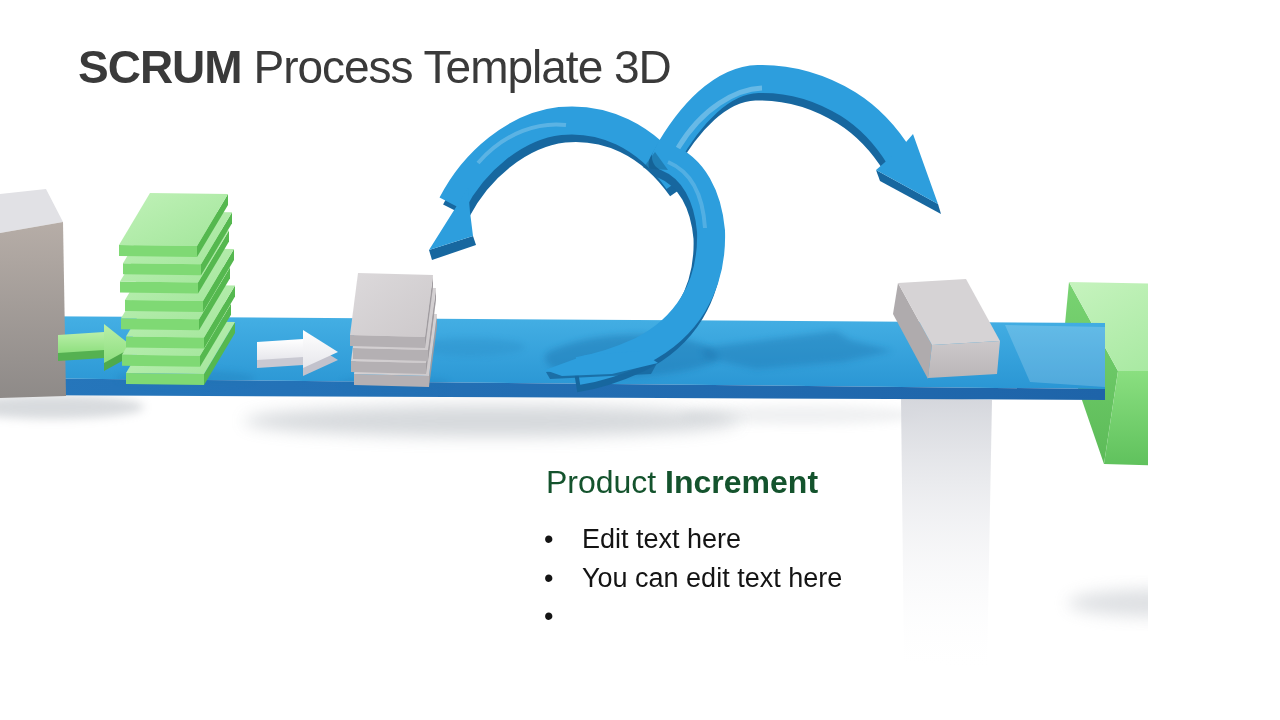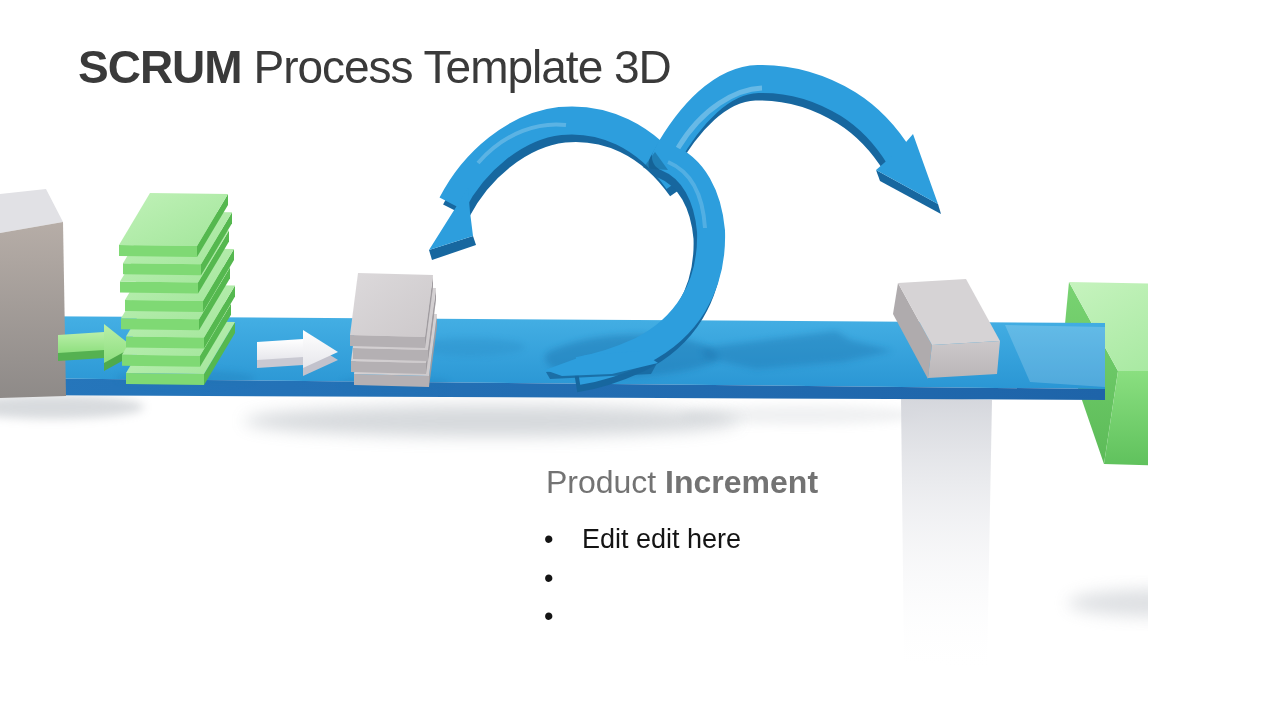--- a/index.html
+++ b/index.html
@@ -3,21 +3,21 @@
 <meta charset="utf-8">
 <style>
   html,body{margin:0;padding:0;background:#ffffff;}
   .slide{position:relative;width:1148px;height:720px;background:#ffffff;overflow:hidden;
          font-family:"Liberation Sans",sans-serif;}
   .slide svg{position:absolute;left:0;top:0;}
   .title{position:absolute;left:78px;top:42px;font-size:46px;line-height:1.1;
          color:#3a3a3a;letter-spacing:-1px;white-space:nowrap;}
   .title .b{font-weight:700;}
   .caption{position:absolute;left:682px;top:464px;transform:translateX(-50%);
-           font-size:32px;color:#737373;white-space:nowrap;}
+           font-size:32px;color:#14532d;white-space:nowrap;}
   .caption .b{font-weight:700;}
   .bullets{position:absolute;left:544px;top:520px;margin:0;padding:0;list-style:none;
            font-size:27px;line-height:38.5px;color:#141414;}
   .bullets li{display:flex;}
   .bullets .m{width:38px;flex:none;}
 </style>
 </head>
 <body>
 
 <div class="slide">
@@ -197,23 +197,24 @@
   <span class="b">SCRUM</span><span> Process Template 3D</span>
 </div>
 
 <div class="caption">
   <span>Product </span><span class="b">Increment</span>
 </div>
 
 <ul class="bullets">
   <li>
     <span class="m">•</span>
-    <span class="t">Edit edit here</span>
+    <span class="t">Edit text here</span>
   </li>
   <li>
     <span class="m">•</span>
+    <span class="t">You can edit text here</span>
   </li>
   <li>
     <span class="m">•</span>
   </li>
 </ul>
 
 </div>
 
 </body></html>

